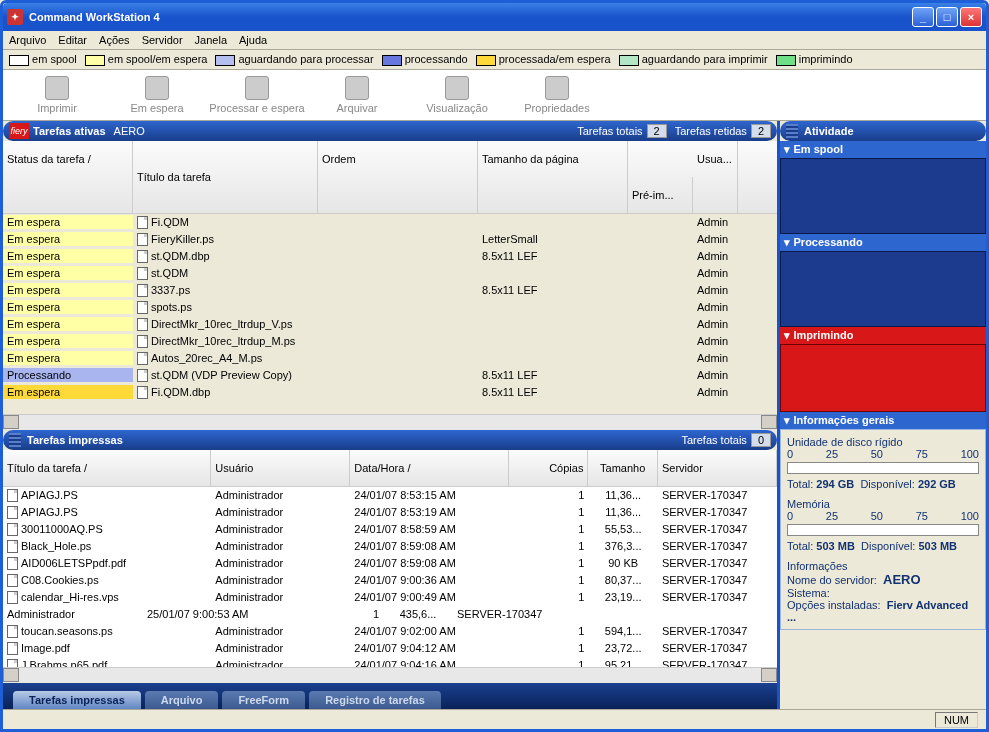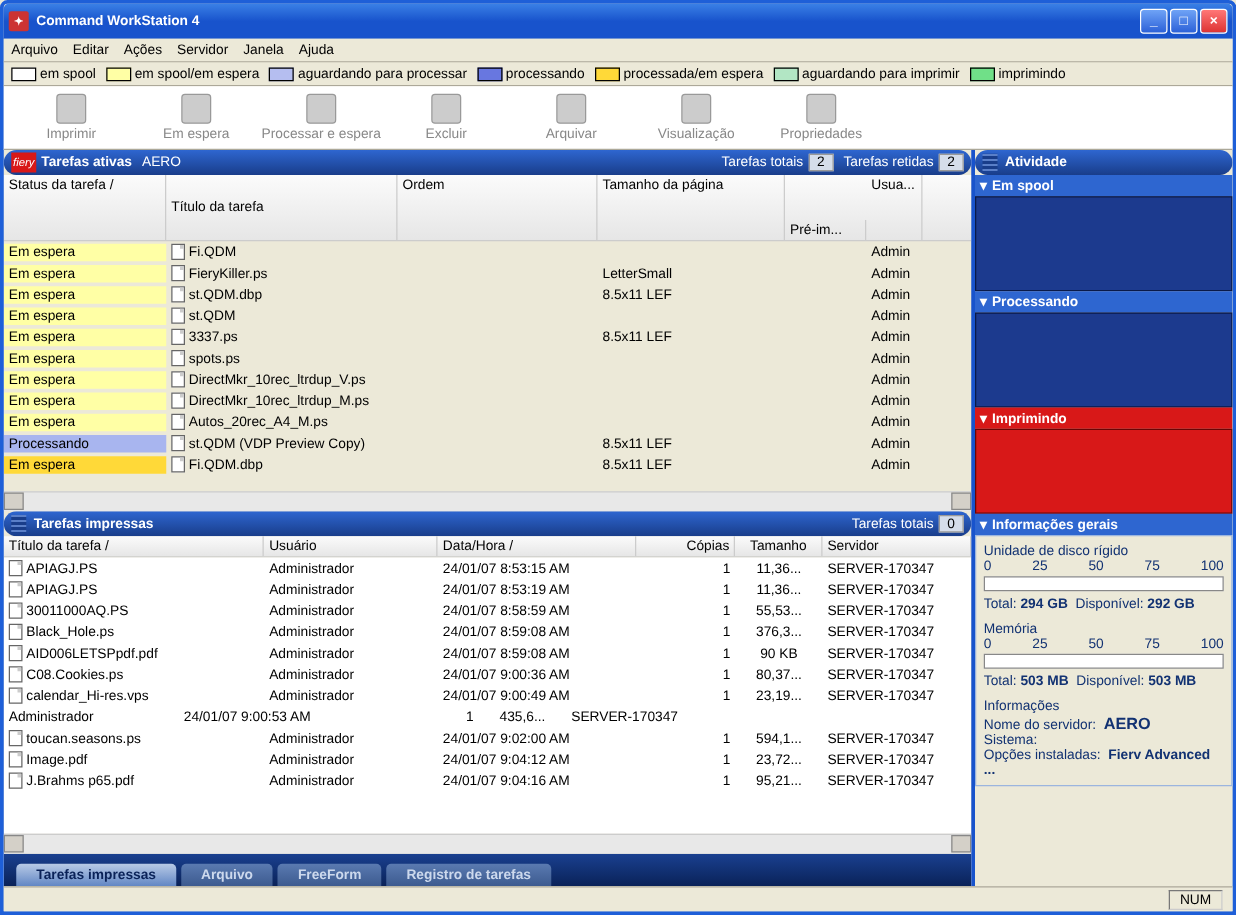--- a/index.html
+++ b/index.html
@@ -18,21 +18,21 @@
 .tool { width: 100px; text-align: center; color: #888; cursor: pointer; padding: 2px;}
 .tool .ticon { width: 24px; height: 24px; margin: 0 auto 2px; background: #ccc; border: 1px solid #999; border-radius: 3px;}
 .main { flex: 1; display: flex; overflow: hidden; }
 .left { flex: 1; display: flex; flex-direction: column; overflow: hidden; border-right: 3px solid #1853cc;}
 .panel-head { background: linear-gradient(to bottom,#2e66d0,#193d8a); color: #fff; padding: 2px 6px; display: flex; align-items: center; height: 20px; border-radius: 10px;}
 .panel-head .grip { width: 12px; height: 14px; background: repeating-linear-gradient(to bottom,#5a7fc8 0 2px,#193d8a 2px 4px); margin-right: 6px;}
 .panel-head b { font-weight: bold; margin-right: 8px;}
 .panel-head .spacer { flex: 1; }
 .count-box { background: #d5ddea; color: #000; padding: 0 6px; margin-left: 4px; border: 1px solid #999; min-width:16px; text-align:center;}
 .grid-head { background: linear-gradient(#fbfbfb,#e6e6e6); display: flex; border-bottom: 1px solid #ccc; }
-.gh { padding: 2px 4px; border-right: 1px solid #ccc; overflow: hidden; white-space: nowrap;}
+.gh { padding: 12px 4px; border-right: 1px solid #ccc; overflow: hidden; white-space: nowrap;}
 .row { display: flex; height: 17px; align-items: center; }
 .cell { padding: 1px 4px; overflow: hidden; white-space: nowrap; }
 .c-status { width: 130px; }
 .c-title { width: 185px; display:flex; align-items:center; gap:3px;}
 .c-order { width: 160px; }
 .c-size { width: 150px; }
 .c-pre { width: 65px; margin-top: 36px; }
 .c-user { width: 45px; }
 .fi { width:11px; height:13px; border:1px solid #666; background:#fff; display:inline-block; flex-shrink:0; position:relative;}
 .fi::after{content:"";position:absolute;top:0;right:0;width:3px;height:3px;background:#ccc;}
@@ -103,24 +103,20 @@
       <div class="tool">
         <div class="ticon"></div>
         <div>Em espera</div>
       </div>
       <div class="tool">
         <div class="ticon"></div>
         <div>Processar e espera</div>
       </div>
       <div class="tool">
         <div class="ticon"></div>
-        <div>Excluir</div>
-      </div>
-      <div class="tool">
-        <div class="ticon"></div>
         <div>Arquivar</div>
       </div>
       <div class="tool">
         <div class="ticon"></div>
         <div>Visualização</div>
       </div>
       <div class="tool">
         <div class="ticon"></div>
         <div>Propriedades</div>
       </div>
@@ -363,21 +359,21 @@
               <span>calendar_Hi-res.vps</span>
             </div>
             <div class="cell c2-user">Administrador</div>
             <div class="cell c2-date">24/01/07  9:00:49 AM</div>
             <div class="cell c2-cop">1</div>
             <div class="cell c2-tam">23,19...</div>
             <div class="cell c2-serv">SERVER-170347</div>
           </div>
           <div class="row">
             <div class="cell c2-user">Administrador</div>
-            <div class="cell c2-date">24/01/07  9:00:53 AM</div>
+            <div class="cell c2-date">25/01/07  9:00:53 AM</div>
             <div class="cell c2-cop">1</div>
             <div class="cell c2-tam">435,6...</div>
             <div class="cell c2-serv">SERVER-170347</div>
           </div>
           <div class="row">
             <div class="cell c2-title">
               <span class="fi"></span>
               <span>toucan.seasons.ps</span>
             </div>
             <div class="cell c2-user">Administrador</div>

